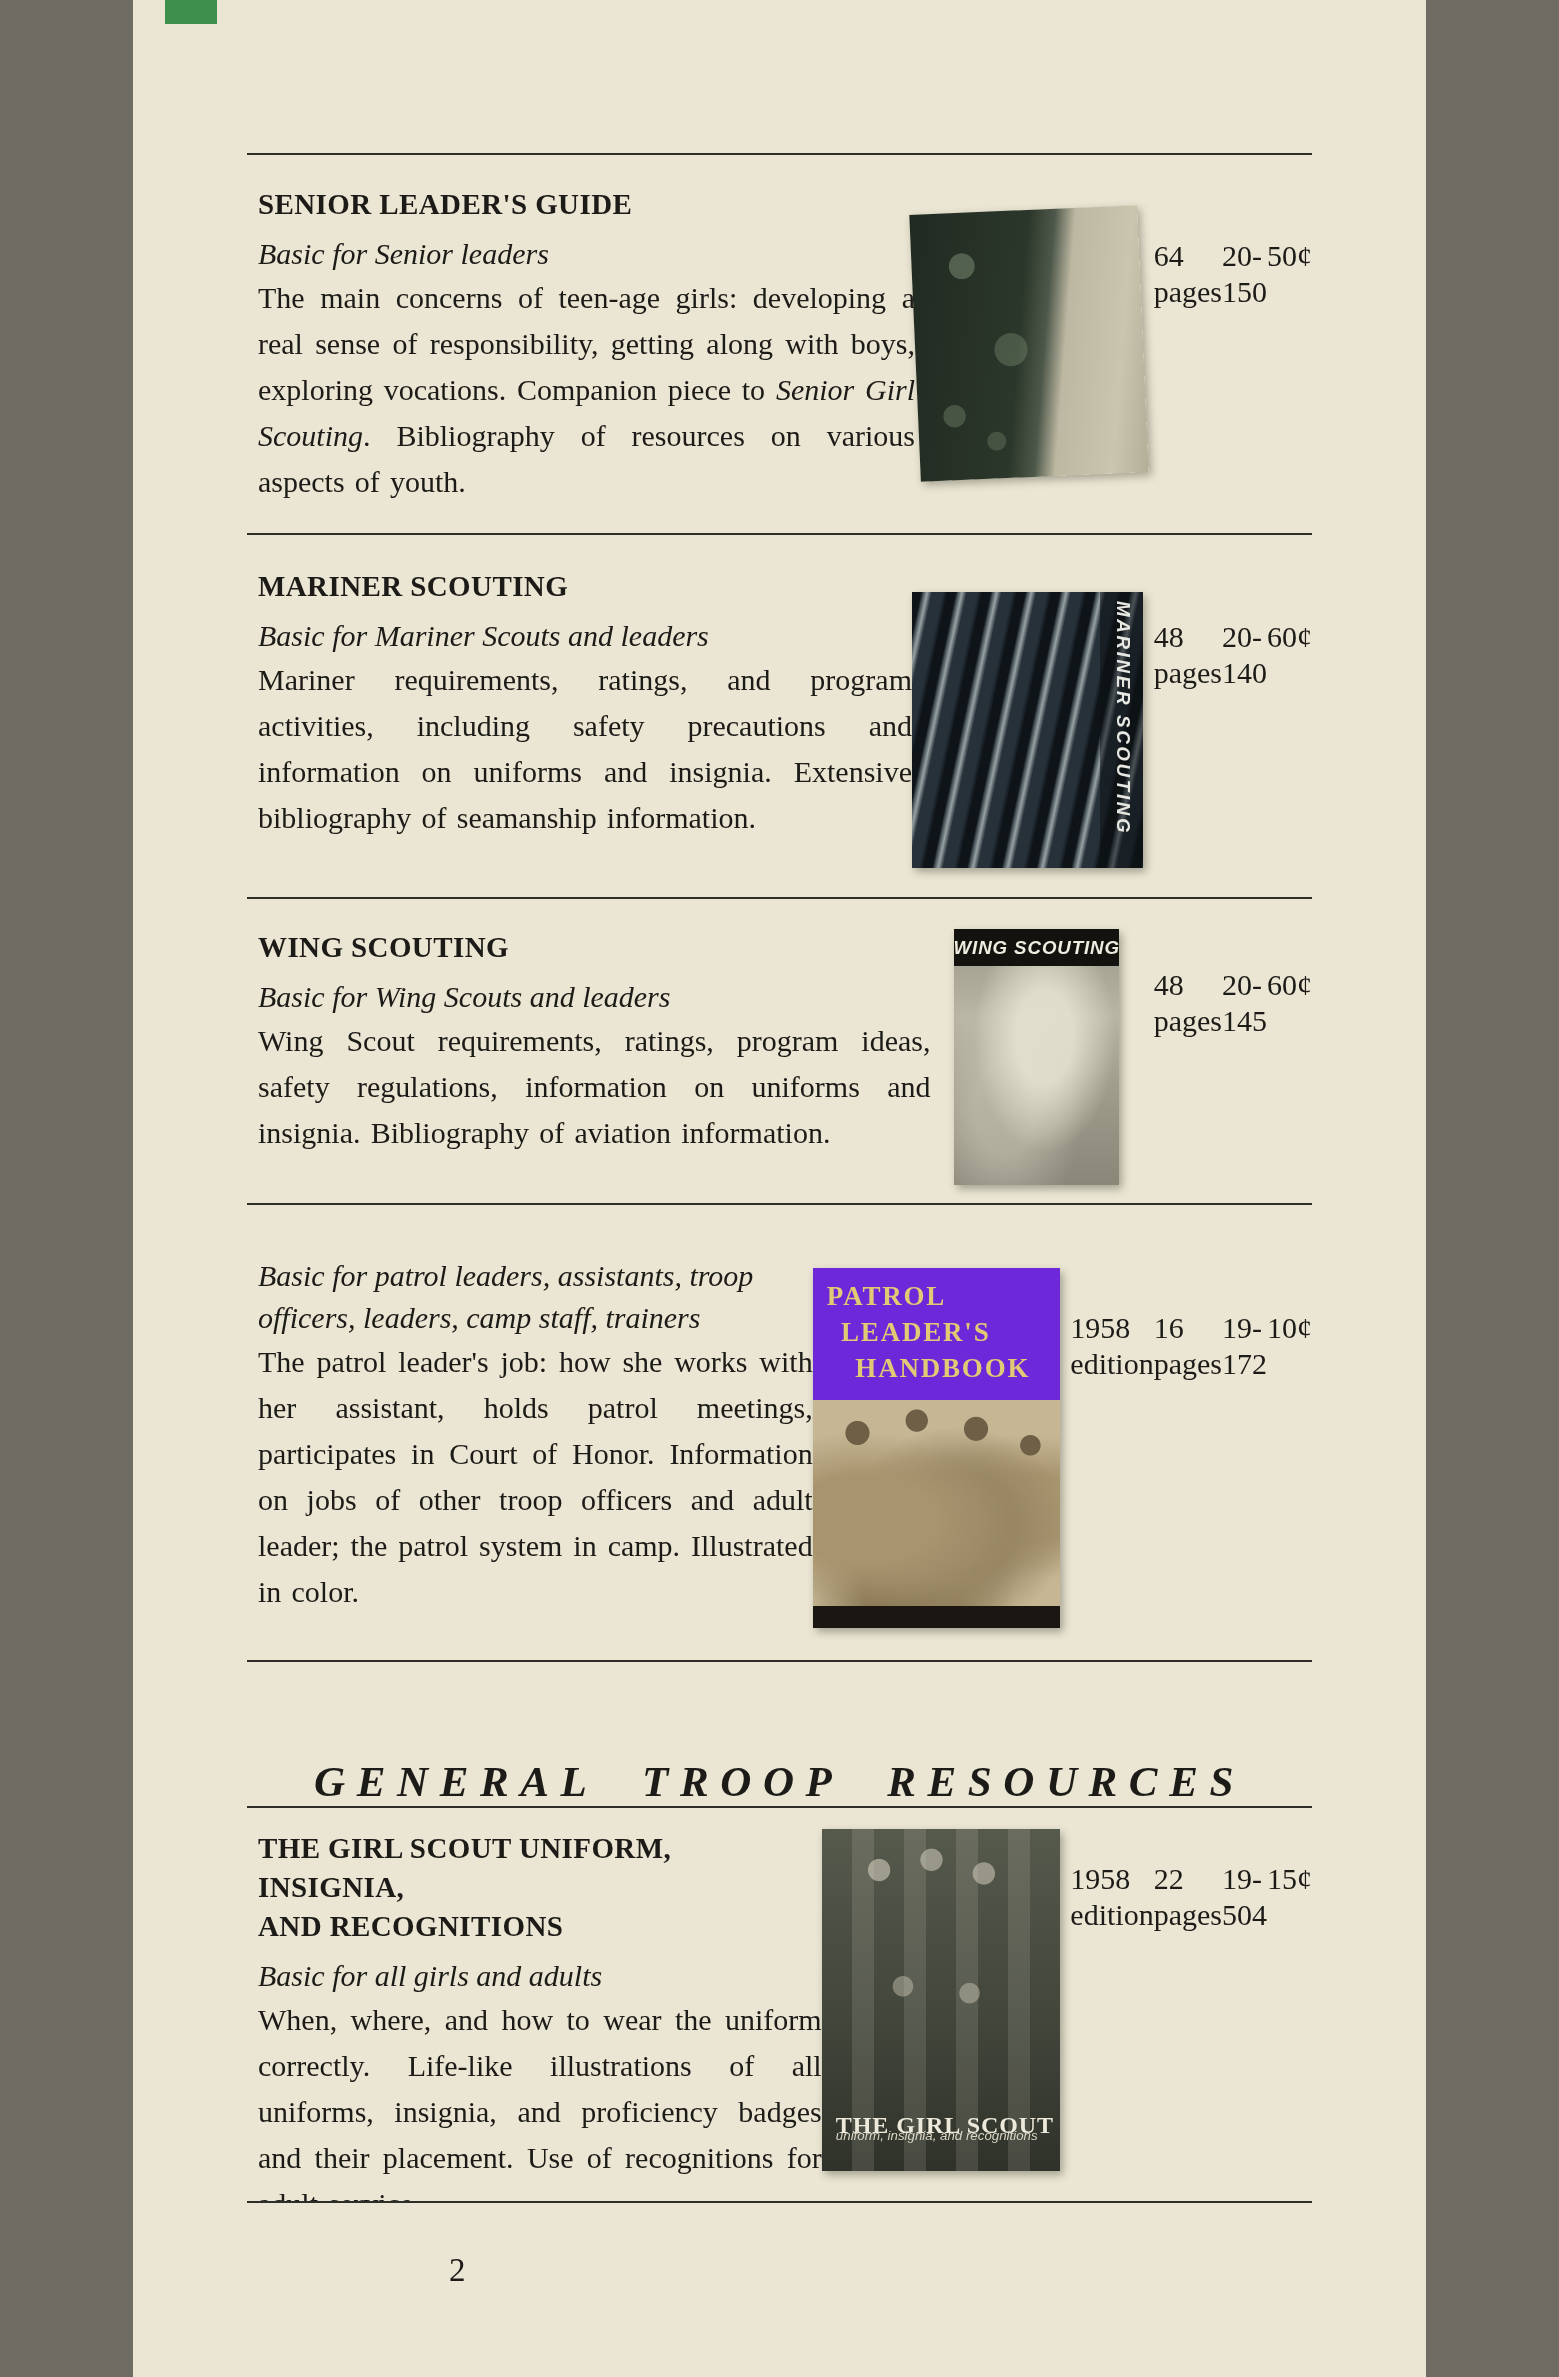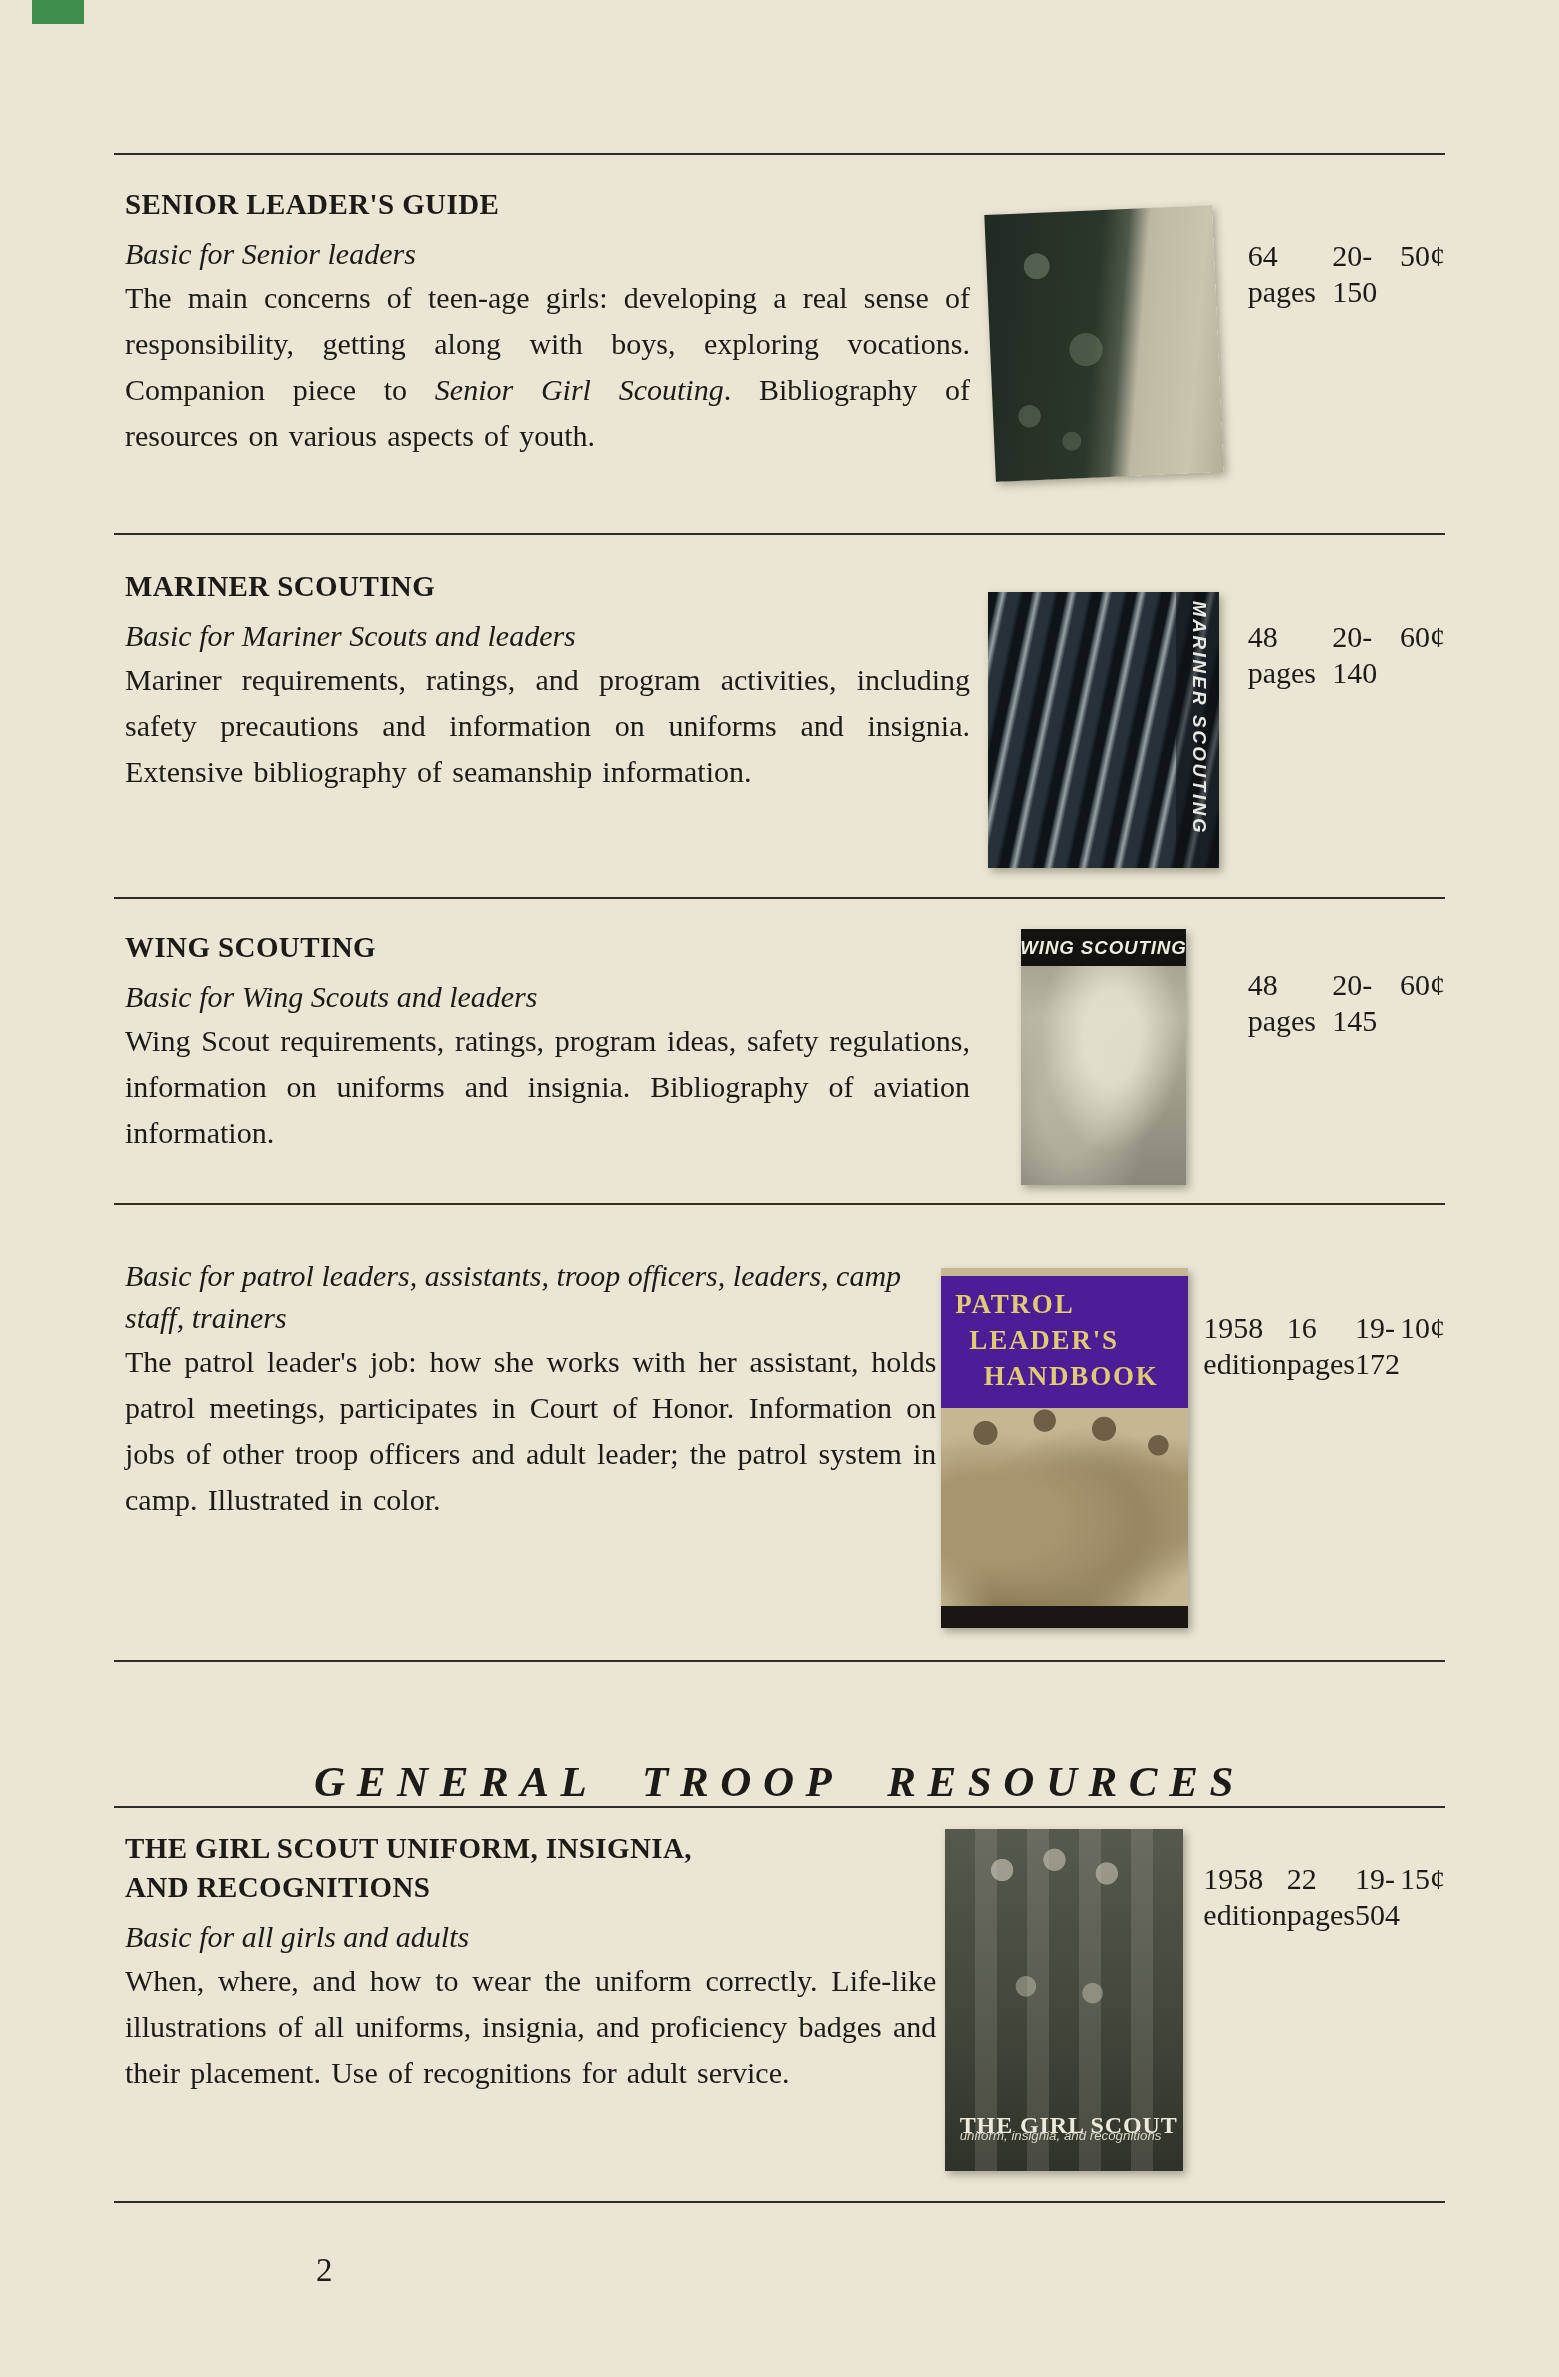--- a/index.html
+++ b/index.html
@@ -1,19 +1,19 @@
 <!DOCTYPE html>
 <html style="font-size:14.2px"><head>
 <meta charset="utf-8">
 <style>
   * { box-sizing: border-box; }
   html, body { margin: 0; padding: 0; background: #6f6c63; }
   .page {
     position: relative;
-    width: 1559px;
+    width: 1293px;
     height: 2377px;
     margin: 0 auto;
     background: #eae6d3;
     color: #1c1b17;
     font-family: "Liberation Serif", "DejaVu Serif", serif;
     overflow: hidden;
   }
   .corner-mark {
     position: absolute; left: 32px; top: 0;
     width: 52px; height: 24px;
@@ -137,21 +137,21 @@
     background: #14120e; color: #efece0;
     display: flex; align-items: center; justify-content: center;
     font-family: "Liberation Sans", sans-serif;
     font-size: 18.7px; font-weight: bold; font-style: italic; letter-spacing: 0.9px;
     white-space: nowrap;
   }
 
   .cover-patrol { width: 247px; height: 360px; background: #c6b694; }
   .cover-patrol .pband {
     position: absolute; top: 0; left: 0; right: 0; height: 132px;
-    background: #4c1d95; padding: 10.7px 0 0 14.2px; margin-top: 8px;
+    background: #6d28d9; padding: 10.7px 0 0 14.2px;
   }
   .cover-patrol .pline {
     color: #e0ca74; font-size: 27px; font-weight: bold;
     line-height: 36px; letter-spacing: 1.8px;
     font-family: "Liberation Serif", serif;
   }
   .cover-patrol .pline:nth-child(2) { padding-left: 14.2px; }
   .cover-patrol .pline:nth-child(3) { padding-left: 28.5px; }
   .cover-patrol .figures {
     position: absolute; top: 132px; left: 0; right: 0; bottom: 21.3px;

